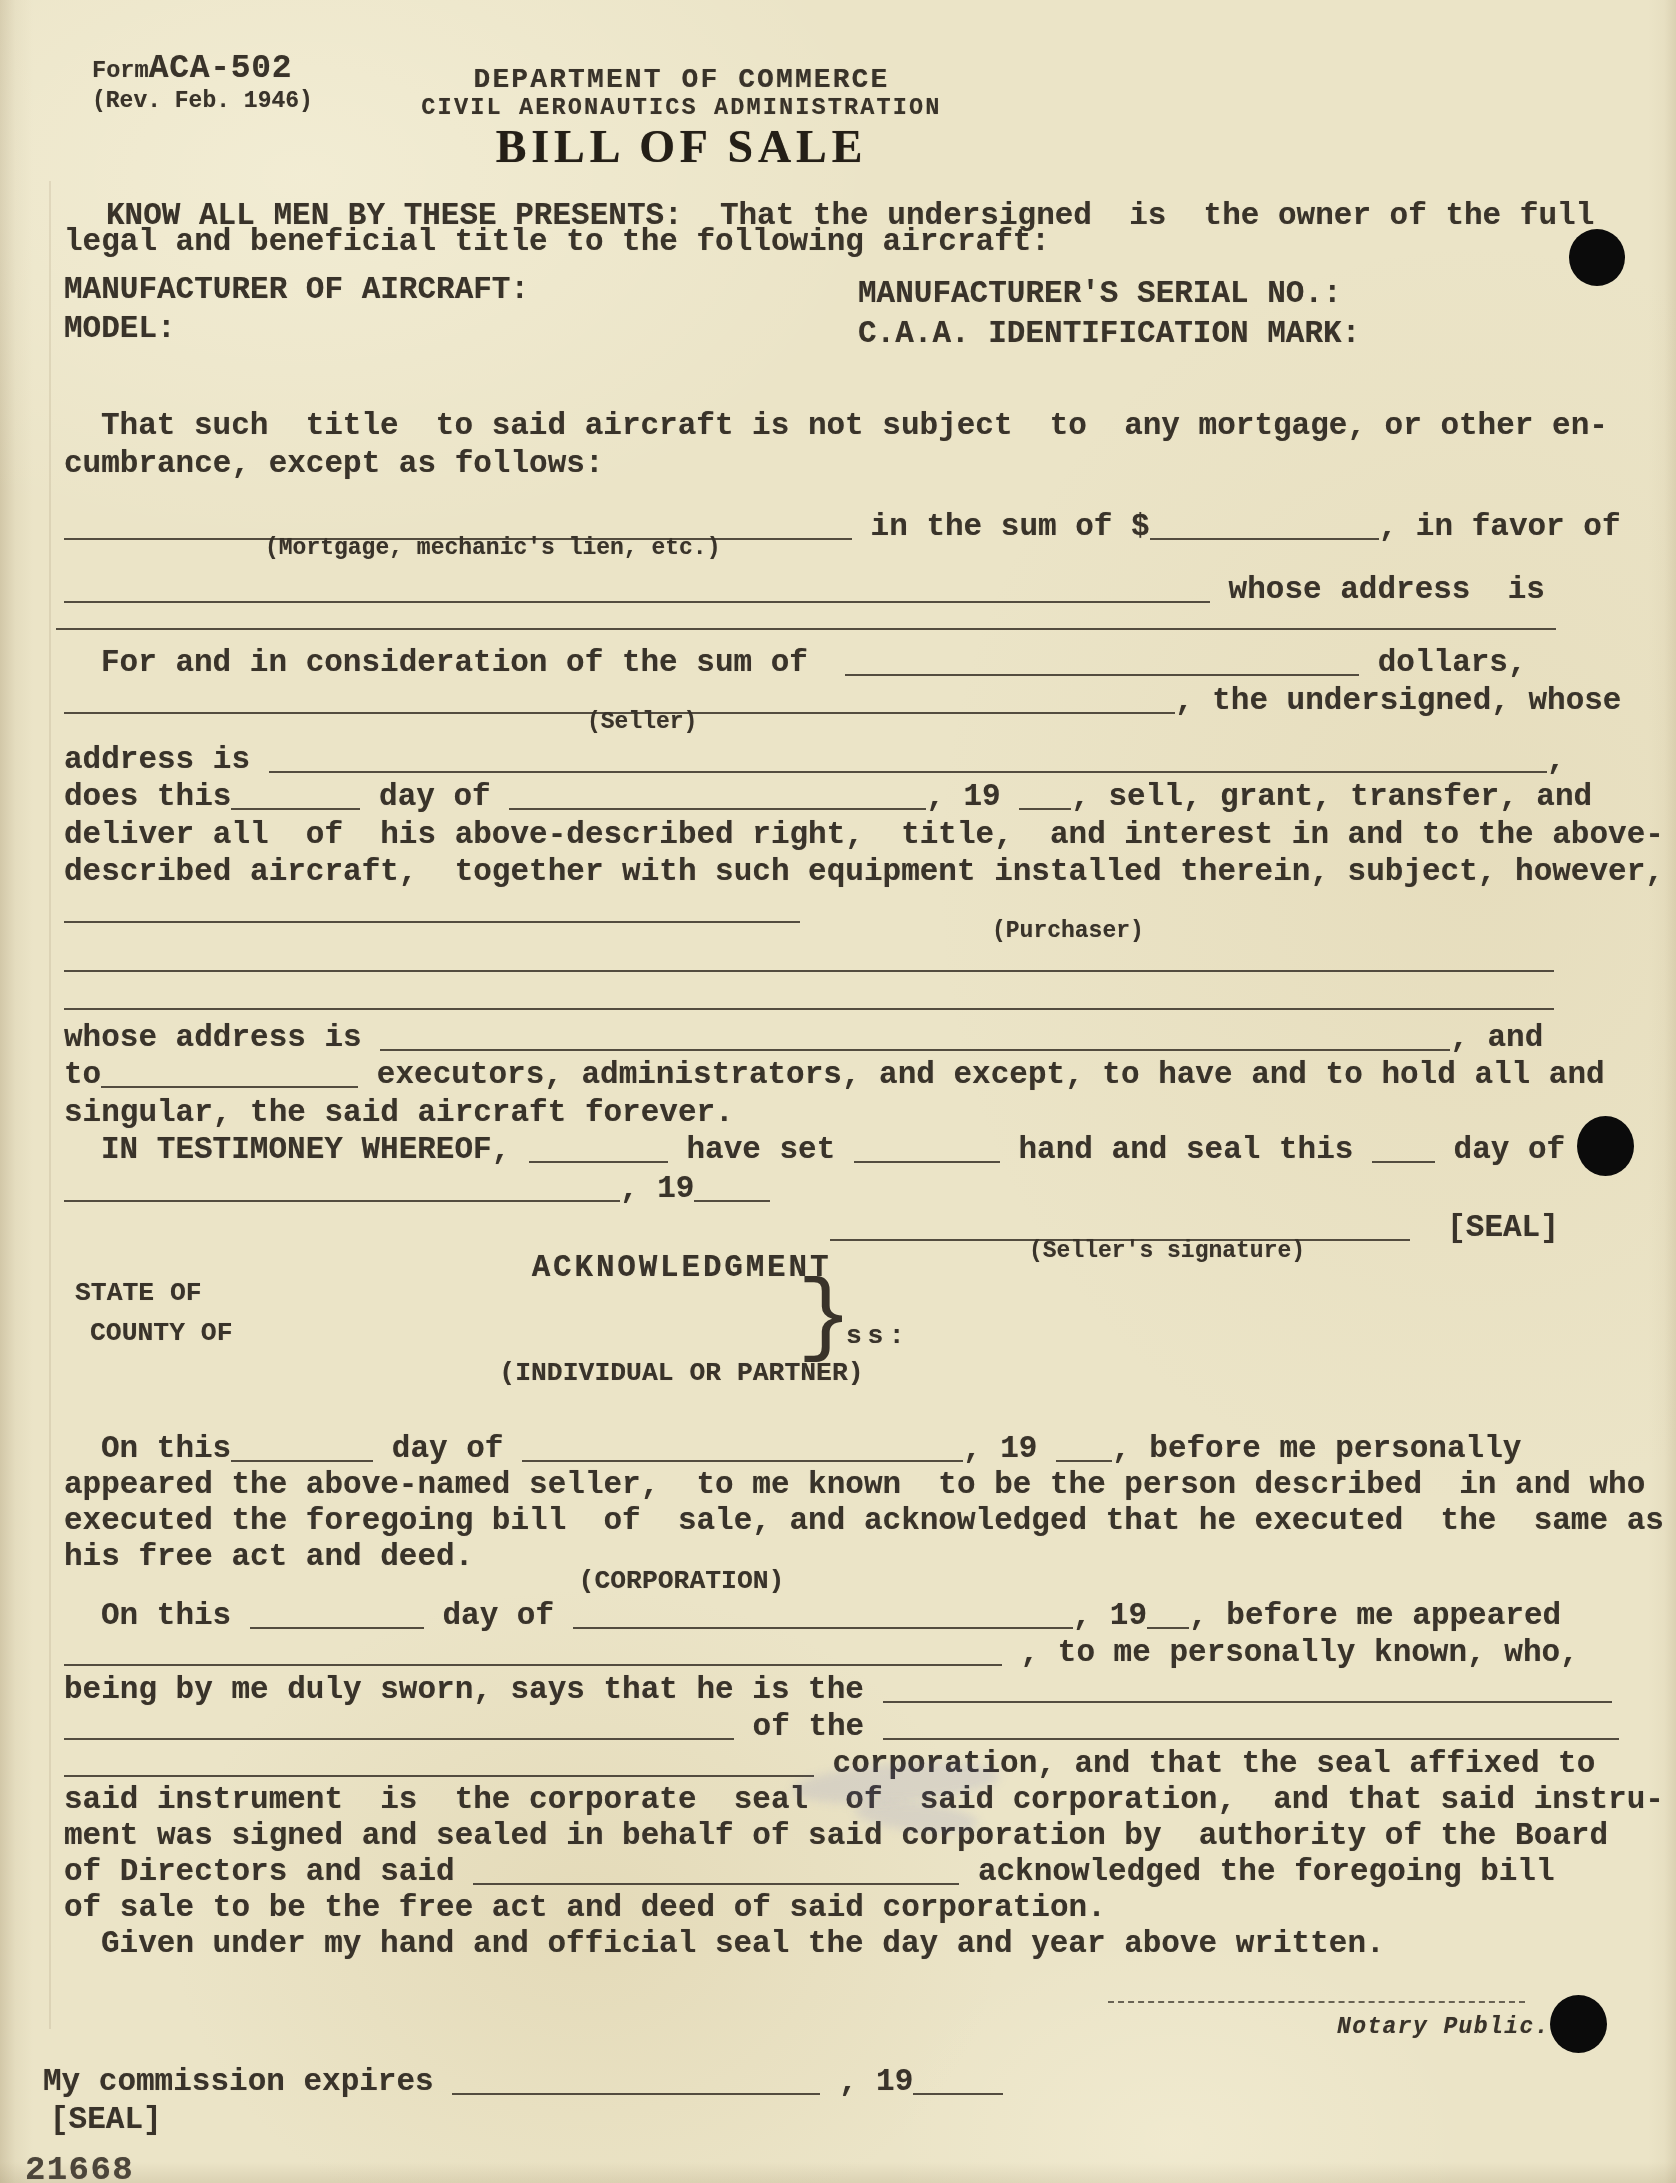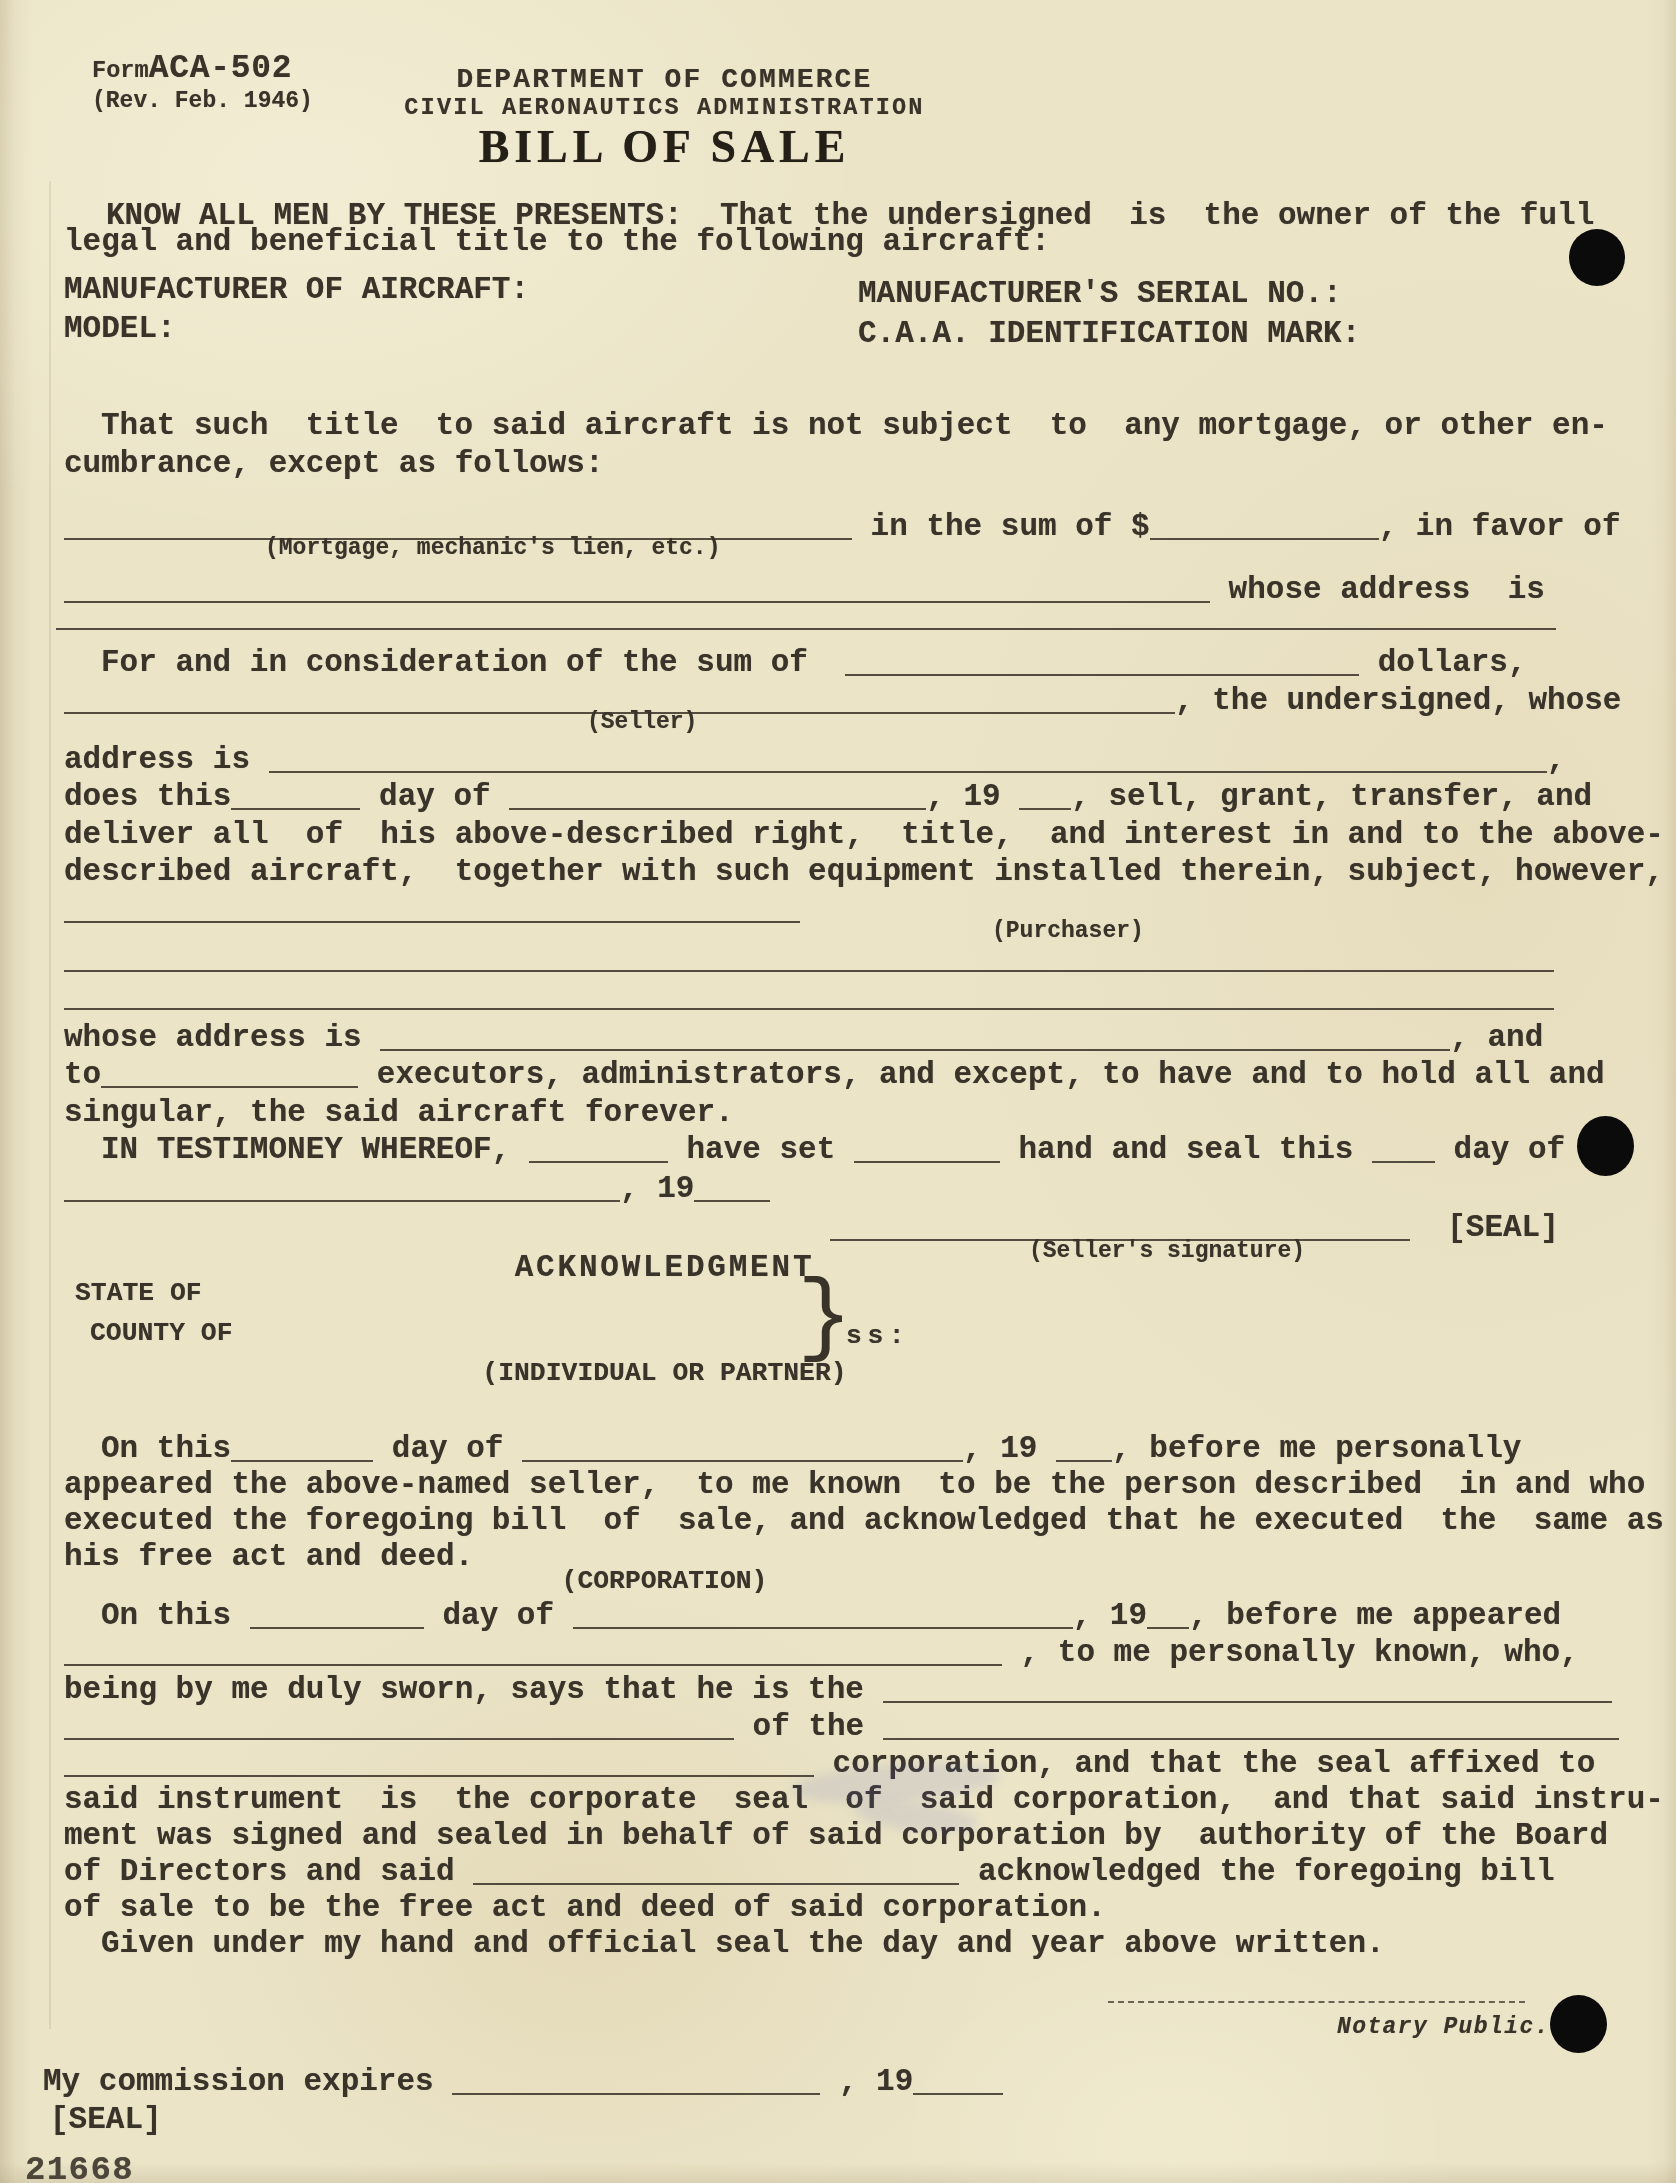--- a/index.html
+++ b/index.html
@@ -17,21 +17,21 @@
       linear-gradient(90deg, rgba(146,126,88,.28) 0px, rgba(146,126,88,.08) 15.3px, rgba(146,126,88,0) 33px),
       linear-gradient(270deg, rgba(146,126,88,.20) 0px, rgba(146,126,88,.05) 12.5px, rgba(146,126,88,0) 29px),
       linear-gradient(0deg, rgba(146,126,88,.18) 0px, rgba(146,126,88,0) 21px);
     font-family:"Liberation Mono", monospace;
     color:#39332a;
   }
   .crease{position:absolute;left:49px;top:181px;width:2.1px;height:1848px;
     background:rgba(120,100,70,.13);}
   .ln{position:absolute;white-space:pre;line-height:1.15;font-size:31px;font-weight:700;
     text-shadow:0 0 0.7px rgba(57,51,42,.45);}
-  .center{left:0;width:1329px;text-align:center;}
+  .center{left:17px;width:1329px;text-align:center;}
   .bl{display:inline-block;height:8.3px;border-bottom:2.1px solid rgba(62,55,44,.88);
     vertical-align:-4.9px;}
   .cap{font-size:23px;}
   .small{font-size:26.4px;}
   .h-form-word{font-size:23.6px;}
   .h-form-code{font-size:33px;letter-spacing:0.7px;}
   .h-rev{font-size:23px;}
   .h-dept{font-size:28px;letter-spacing:2.1px;}
   .h-caa{font-size:23.6px;letter-spacing:2.1px;}
   .h-title{font-family:Liberation Serif, serif;font-size:46px;letter-spacing:4.9px;

